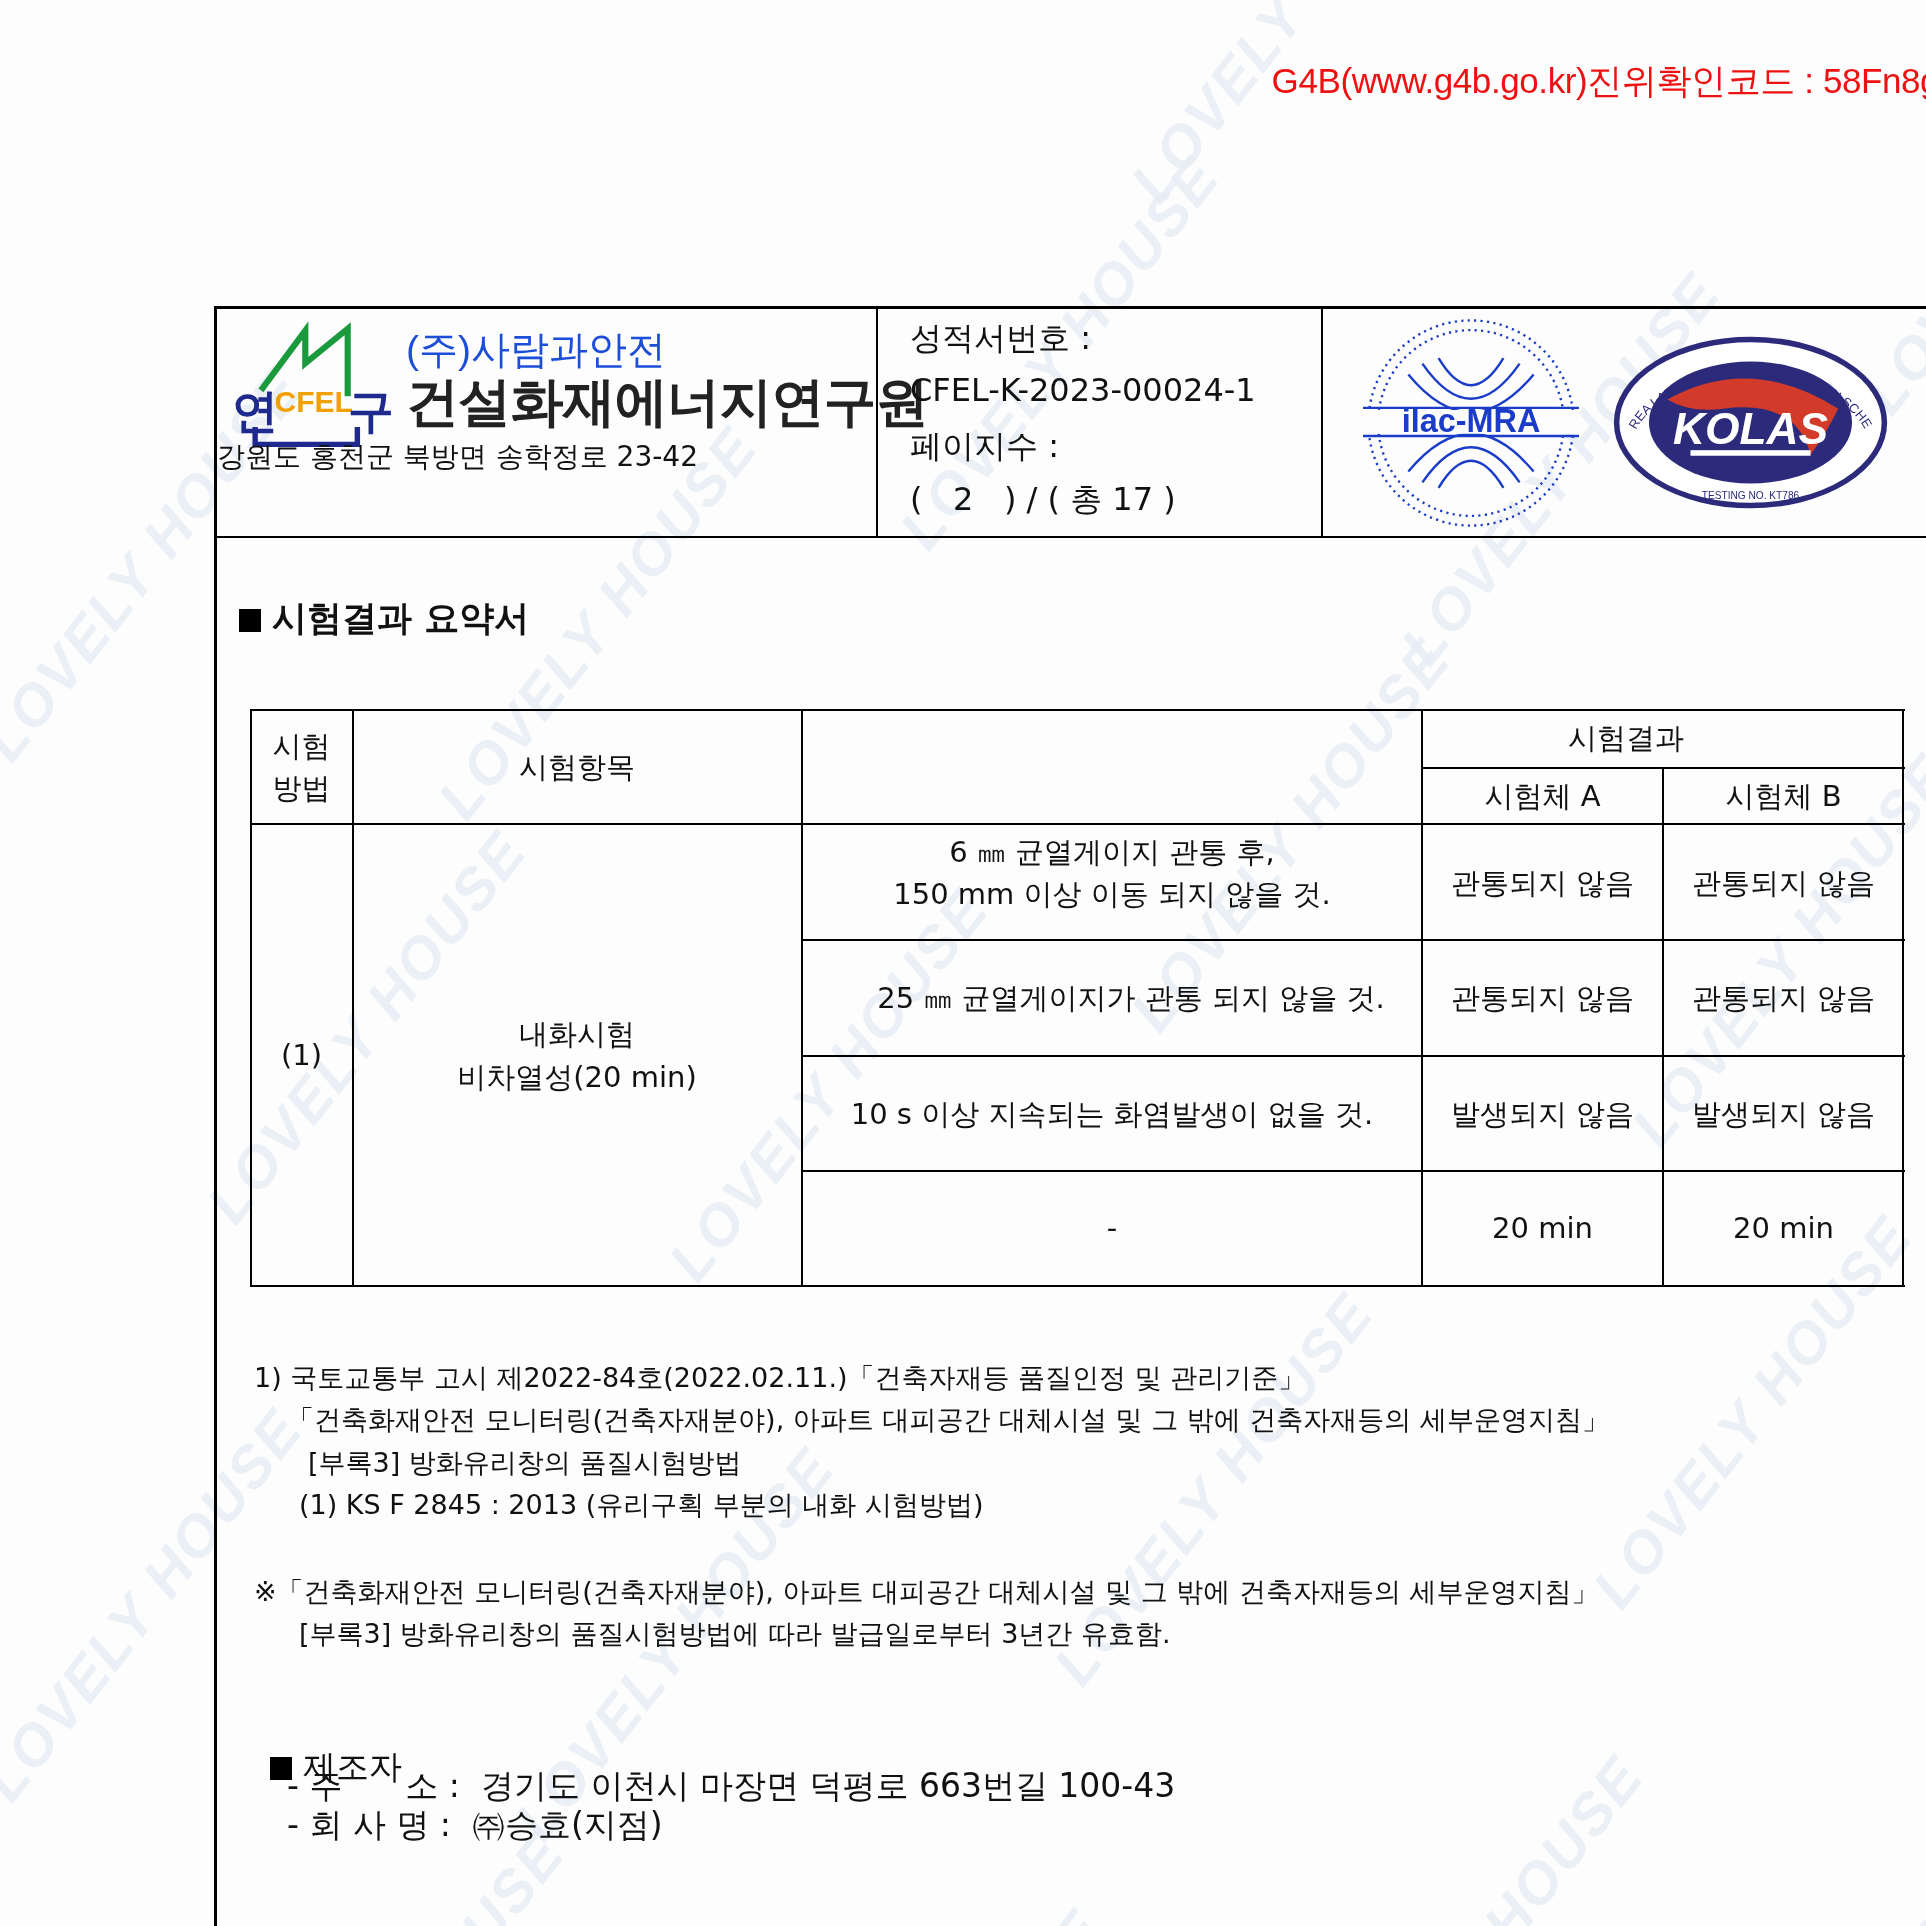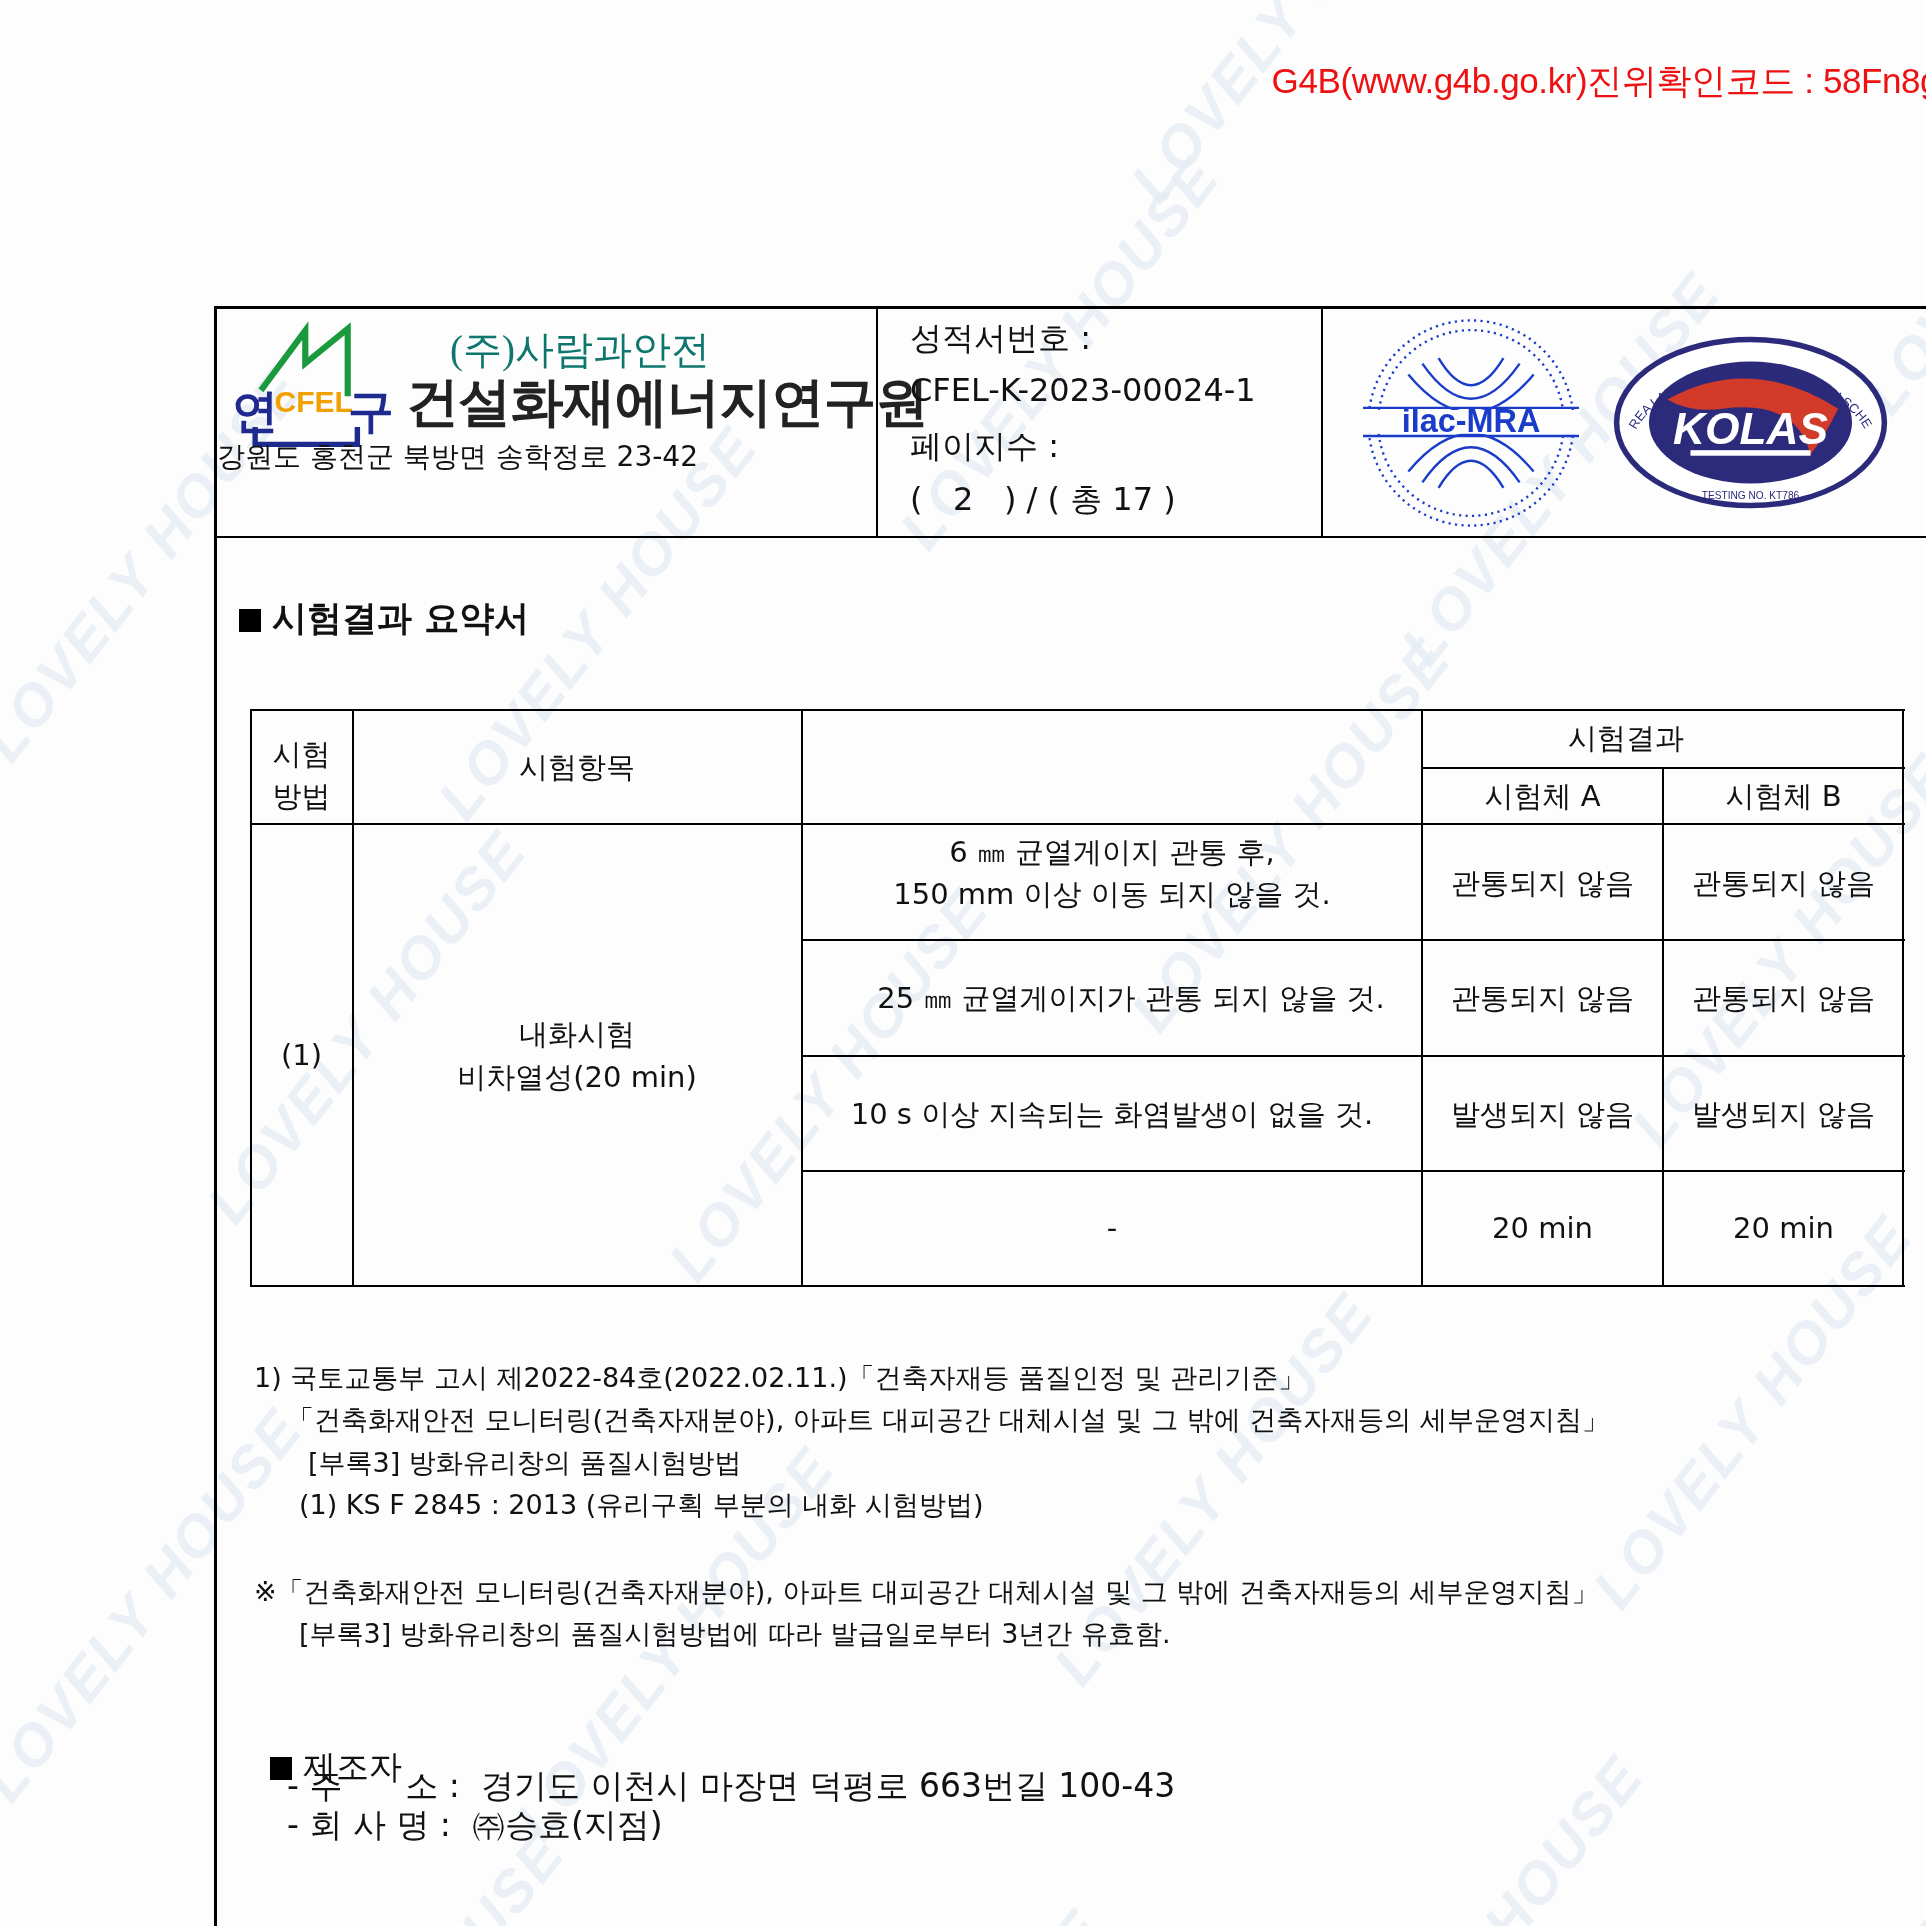--- a/index.html
+++ b/index.html
@@ -23,21 +23,21 @@
   }
   
   #frame {
     position:absolute; left:214px; top:306px; width:1726px; height:2257px;
     border:3.9px solid #000; box-sizing:border-box;
   }
   #hdr { position:absolute; left:0; top:0; width:100%; height:229px; border-bottom:2.3px solid #000; box-sizing:border-box; }
   .vline { position:absolute; top:0; bottom:0; width:1.9px; background:#000; }
   
   #logo { position:absolute; left:15.4px; top:7.7px; width:162px; height:139px; }
-  .org-small { position:absolute; left:189px; top:13.5px; font-size:39px; color:#0f766e; font-family:Liberation Serif, serif;margin-left:44px; }
+  .org-small { position:absolute; left:189px; top:13.5px; font-size:39px; color:#1d4ed8; font-family:Liberation Sans, sans-serif; }
   .org-big { position:absolute; left:189px; top:58px; font-size:53px; font-weight:bold; color:#222; letter-spacing:-0.8px; font-family:"Liberation Sans",sans-serif; }
   .org-addr { position:absolute; left:0; width:661px; text-align:left; top:129px; font-size:28px; color:#111; }
   .org-tel { position:absolute; left:0; width:661px; text-align:center; top:169px; font-size:28px; color:#111; }
   .rep-line { position:absolute; left:693px; font-size:32px; color:#111; white-space:nowrap; }
   
   .sec-title { position:absolute; left:239px; top:595px; font-size:35px; font-weight:bold; }
   .sec-title .sq, .mfr-title .sq { display:inline-block; width:22.3px; height:22.3px; background:#000; margin-right:10.8px; vertical-align:-1.5px; }
   
   #tbl { position:absolute; left:250px; top:709px; width:1655px; height:578px; }
   .cell { position:absolute; box-sizing:border-box; display:flex; align-items:center; justify-content:center; text-align:center; font-size:29px; line-height:1.45; }
@@ -140,21 +140,21 @@
   <div class="hl" style="left:552px;top:346px;width:1103px;height:1.9px"></div>
   <div class="hl" style="left:552px;top:461px;width:1103px;height:1.9px"></div>
   <div class="hl" style="left:0;top:576px;width:1655px"></div>
   <div class="vl" style="left:0;top:0;height:578px"></div>
   <div class="vl" style="left:102px;top:0;height:578px;width:1.9px"></div>
   <div class="vl" style="left:551px;top:0;height:578px;width:1.9px"></div>
   <div class="vl" style="left:1171px;top:0;height:578px;width:1.9px"></div>
   <div class="vl" style="left:1412px;top:58px;height:520px;width:1.9px"></div>
   <div class="vl" style="left:1652px;top:0;height:578px"></div>
 
-  <div class="cell" style="left:0;top:8px;width:103px;height:116px;white-space:pre-line">시험
+  <div class="cell" style="left:0;top:0;width:103px;height:116px;white-space:pre-line">시험
 방법</div>
   <div class="cell" style="left:103px;top:0;width:448px;height:116px">시험항목</div>
   <div class="cell" style="left:1172px;top:0;width:408px;height:59px">시험결과</div>
   <div class="cell" style="left:1172px;top:59px;width:241px;height:57px">시험체 A</div>
   <div class="cell" style="left:1413px;top:59px;width:241px;height:57px">시험체 B</div>
 
   <div class="cell" style="left:0;top:116px;width:103px;height:461px">(1)</div>
   <div class="cell" style="left:103px;top:116px;width:448px;height:461px;white-space:pre-line">내화시험
 비차열성(20 min)</div>
 

